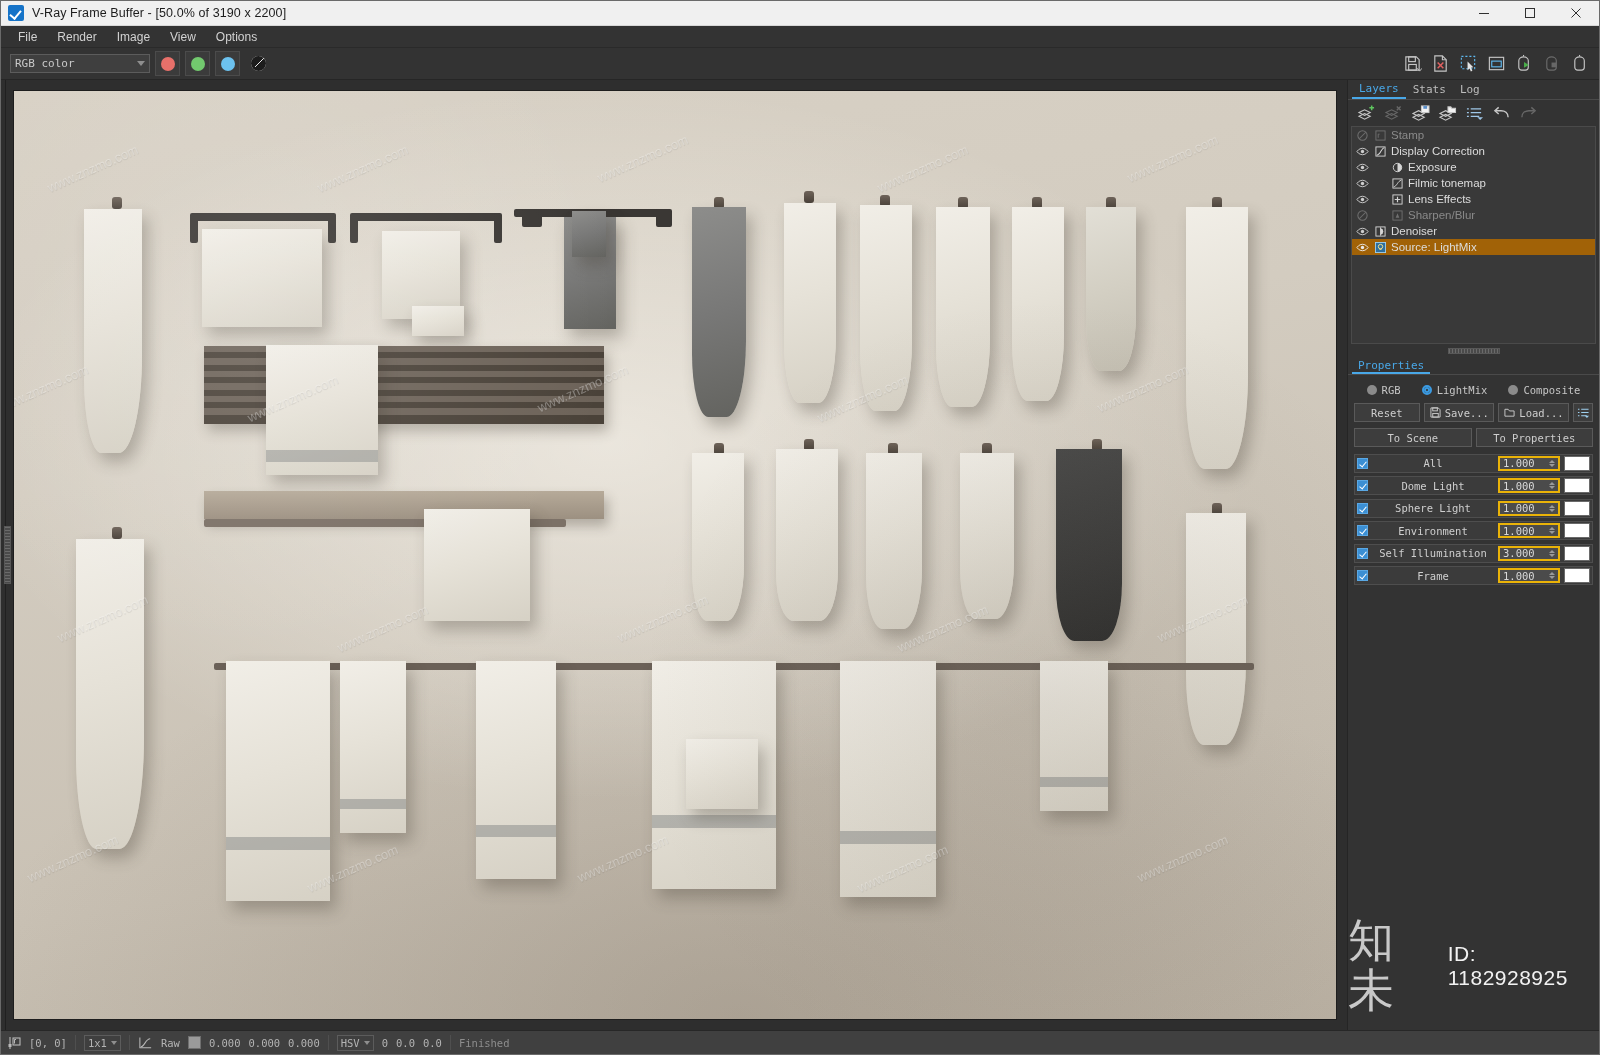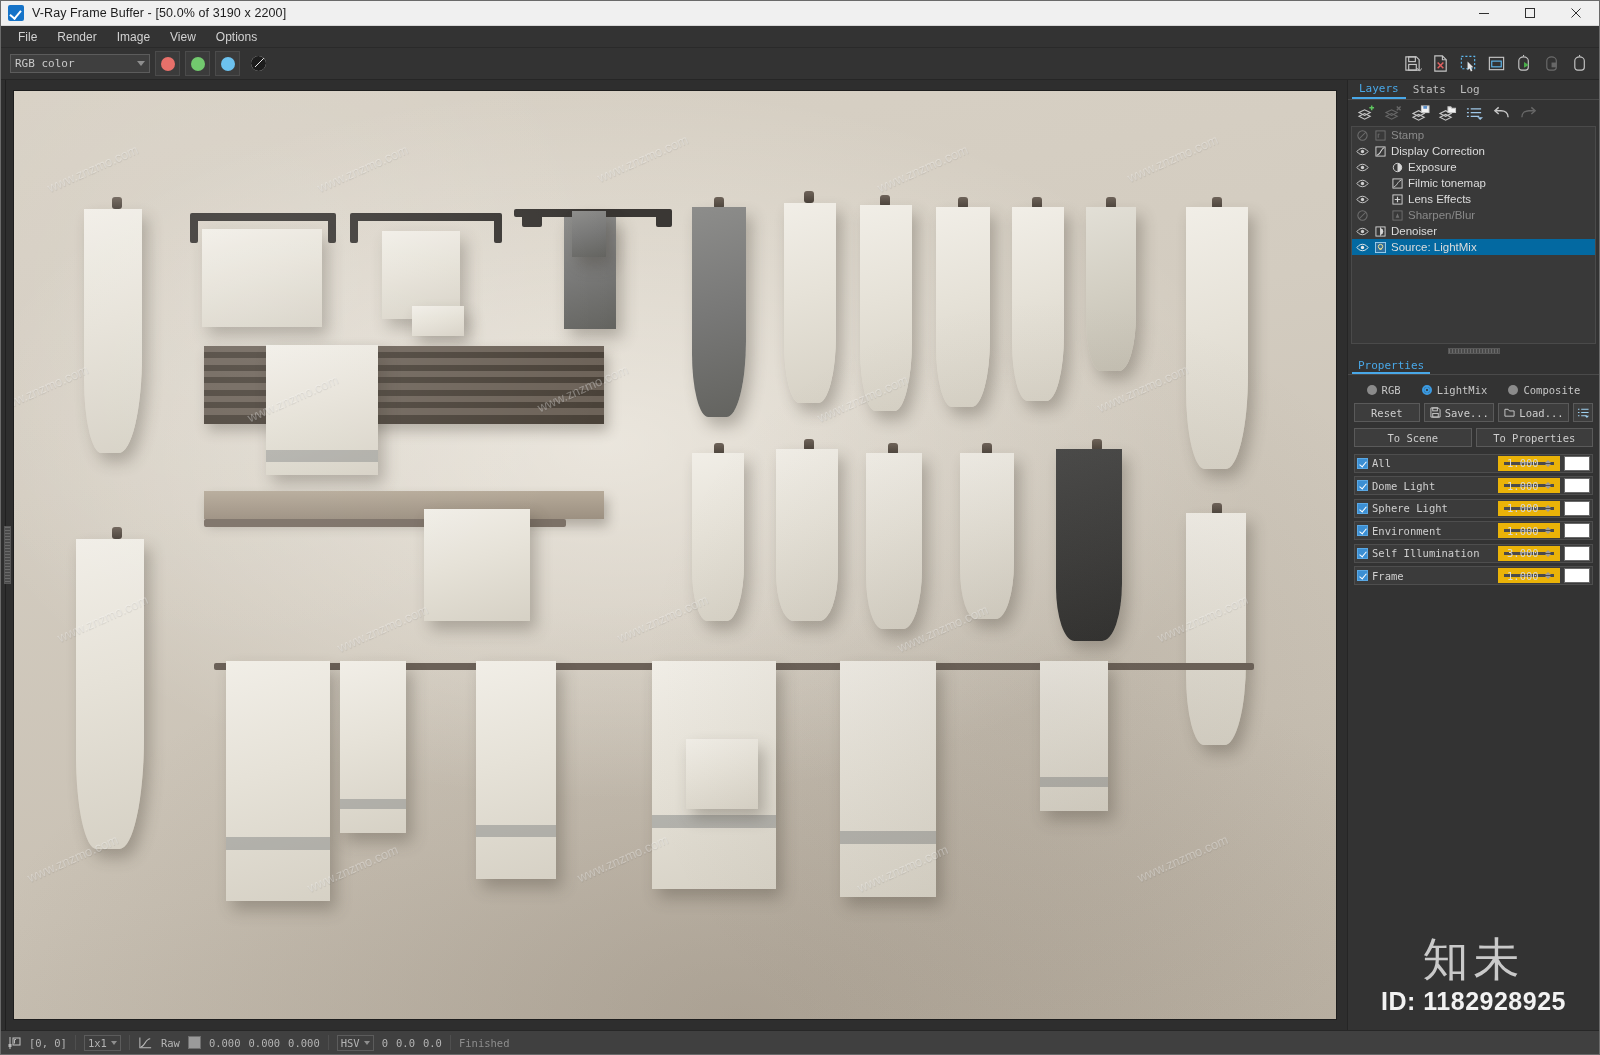--- a/index.html
+++ b/index.html
@@ -235,21 +235,21 @@
     border: 1px solid #4a4a4a;
     margin: 0 3px;
     overflow: hidden;
   }
   .layerrow {
     height: 16px;
     display: flex; align-items: center;
     padding-left: 3px;
     gap: 5px;
   }
-  .layerrow.sel { background: #0369a1; }
+  .layerrow.sel { background: #a16207; }
   .layerrow.off .lname { color: #8a8a8a; }
   .layerrow .eye { width: 14px; height: 14px; flex: 0 0 14px;
                    display: flex; align-items: center; justify-content: center; }
   .layerrow .lico { width: 12px; height: 12px; flex: 0 0 12px;
                     display: flex; align-items: center; justify-content: center; }
   .layerrow .lname {
     font-family: "Liberation Sans", sans-serif;
     font-size: 11.5px; color: #dcdcdc;
   }
   .layerrow .indent { width: 12px; flex: 0 0 12px; }
@@ -267,21 +267,21 @@
   }
 
   .prop-tabs {
     height: 17px; flex: 0 0 17px;
     display: flex; 
     border-bottom: 1px solid #4a4a4a;
     padding-left: 4px;
   }
   .prop-tabs .tab { padding: 1px 6px; }
 
-  .prop-body { padding: 5px 4px 16px 4px; }
+  .prop-body { padding: 5px 4px 16px 4px; text-align: center; }
   .radios {
     display: flex; align-items: center;
     justify-content: space-around;
     height: 20px; padding: 0 4px;
   }
   .radio { display: flex; align-items: center; gap: 5px; }
   .radio .rc {
     width: 10px; height: 10px; border-radius: 50%;
     background: #8b8b8b;
   }
@@ -319,21 +319,21 @@
     border: 1.5px solid #fff; border-top: 0; border-left: 0;
     transform: rotate(40deg);
   }
   .mixname {
     font-family: "DejaVu Sans Mono", monospace;
     font-size: 10.5px; color: #cfcfcf;
     flex: 1; white-space: nowrap; overflow: hidden;
   }
   .spin {
     width: 62px; flex: 0 0 62px; height: 15px;
-    background: #4b4b4b; border: 6px solid #eab308;
+    background: #4b4b4b; border: 2px solid #eab308;
     display: flex; align-items: center;
     padding: 0 3px;
   }
   .spin .sv {
     font-family: "DejaVu Sans Mono", monospace;
     font-size: 10.5px; color: #d8d8d8;
   }
   .spin .sarrows {
     margin-left: auto; display: flex; flex-direction: column;
     gap: 1px; align-items: center;
@@ -346,31 +346,31 @@
   .spin .sarrows i.up { border-bottom: 3px solid #9a9a9a; }
   .spin .sarrows i.dn { border-top: 3px solid #9a9a9a; }
   .swatch {
     width: 26px; flex: 0 0 26px; height: 15px;
     background: #ffffff; border: 1px solid #6a6a6a;
   }
 
   .wm-brand {
     margin-top: auto;
     padding: 0 0 14px 0;
-    display: flex; flex-direction: column;
+    display: flex; 
     align-items: center; justify-content: center;
   }
   .wm-cn {
     font-family: "DejaVu Sans", sans-serif;
     font-size: 46px; color: #c9c9c9; letter-spacing: 5px;
     line-height: 1.1;
   }
   .wm-id {
     font-family: "Liberation Sans", sans-serif;
-    font-size: 25px; color: #f2f2f2; font-weight: bold;
+    font-size: 21px; color: #f2f2f2; font-weight: normal;
     letter-spacing: .5px; margin-top: 2px;
   }
 
   
   .statusbar {
     height: 24px; flex: 0 0 24px;
     background: #404040;
     border-top: 1px solid #272727;
     display: flex; align-items: center;
     padding: 0 6px; gap: 8px;

